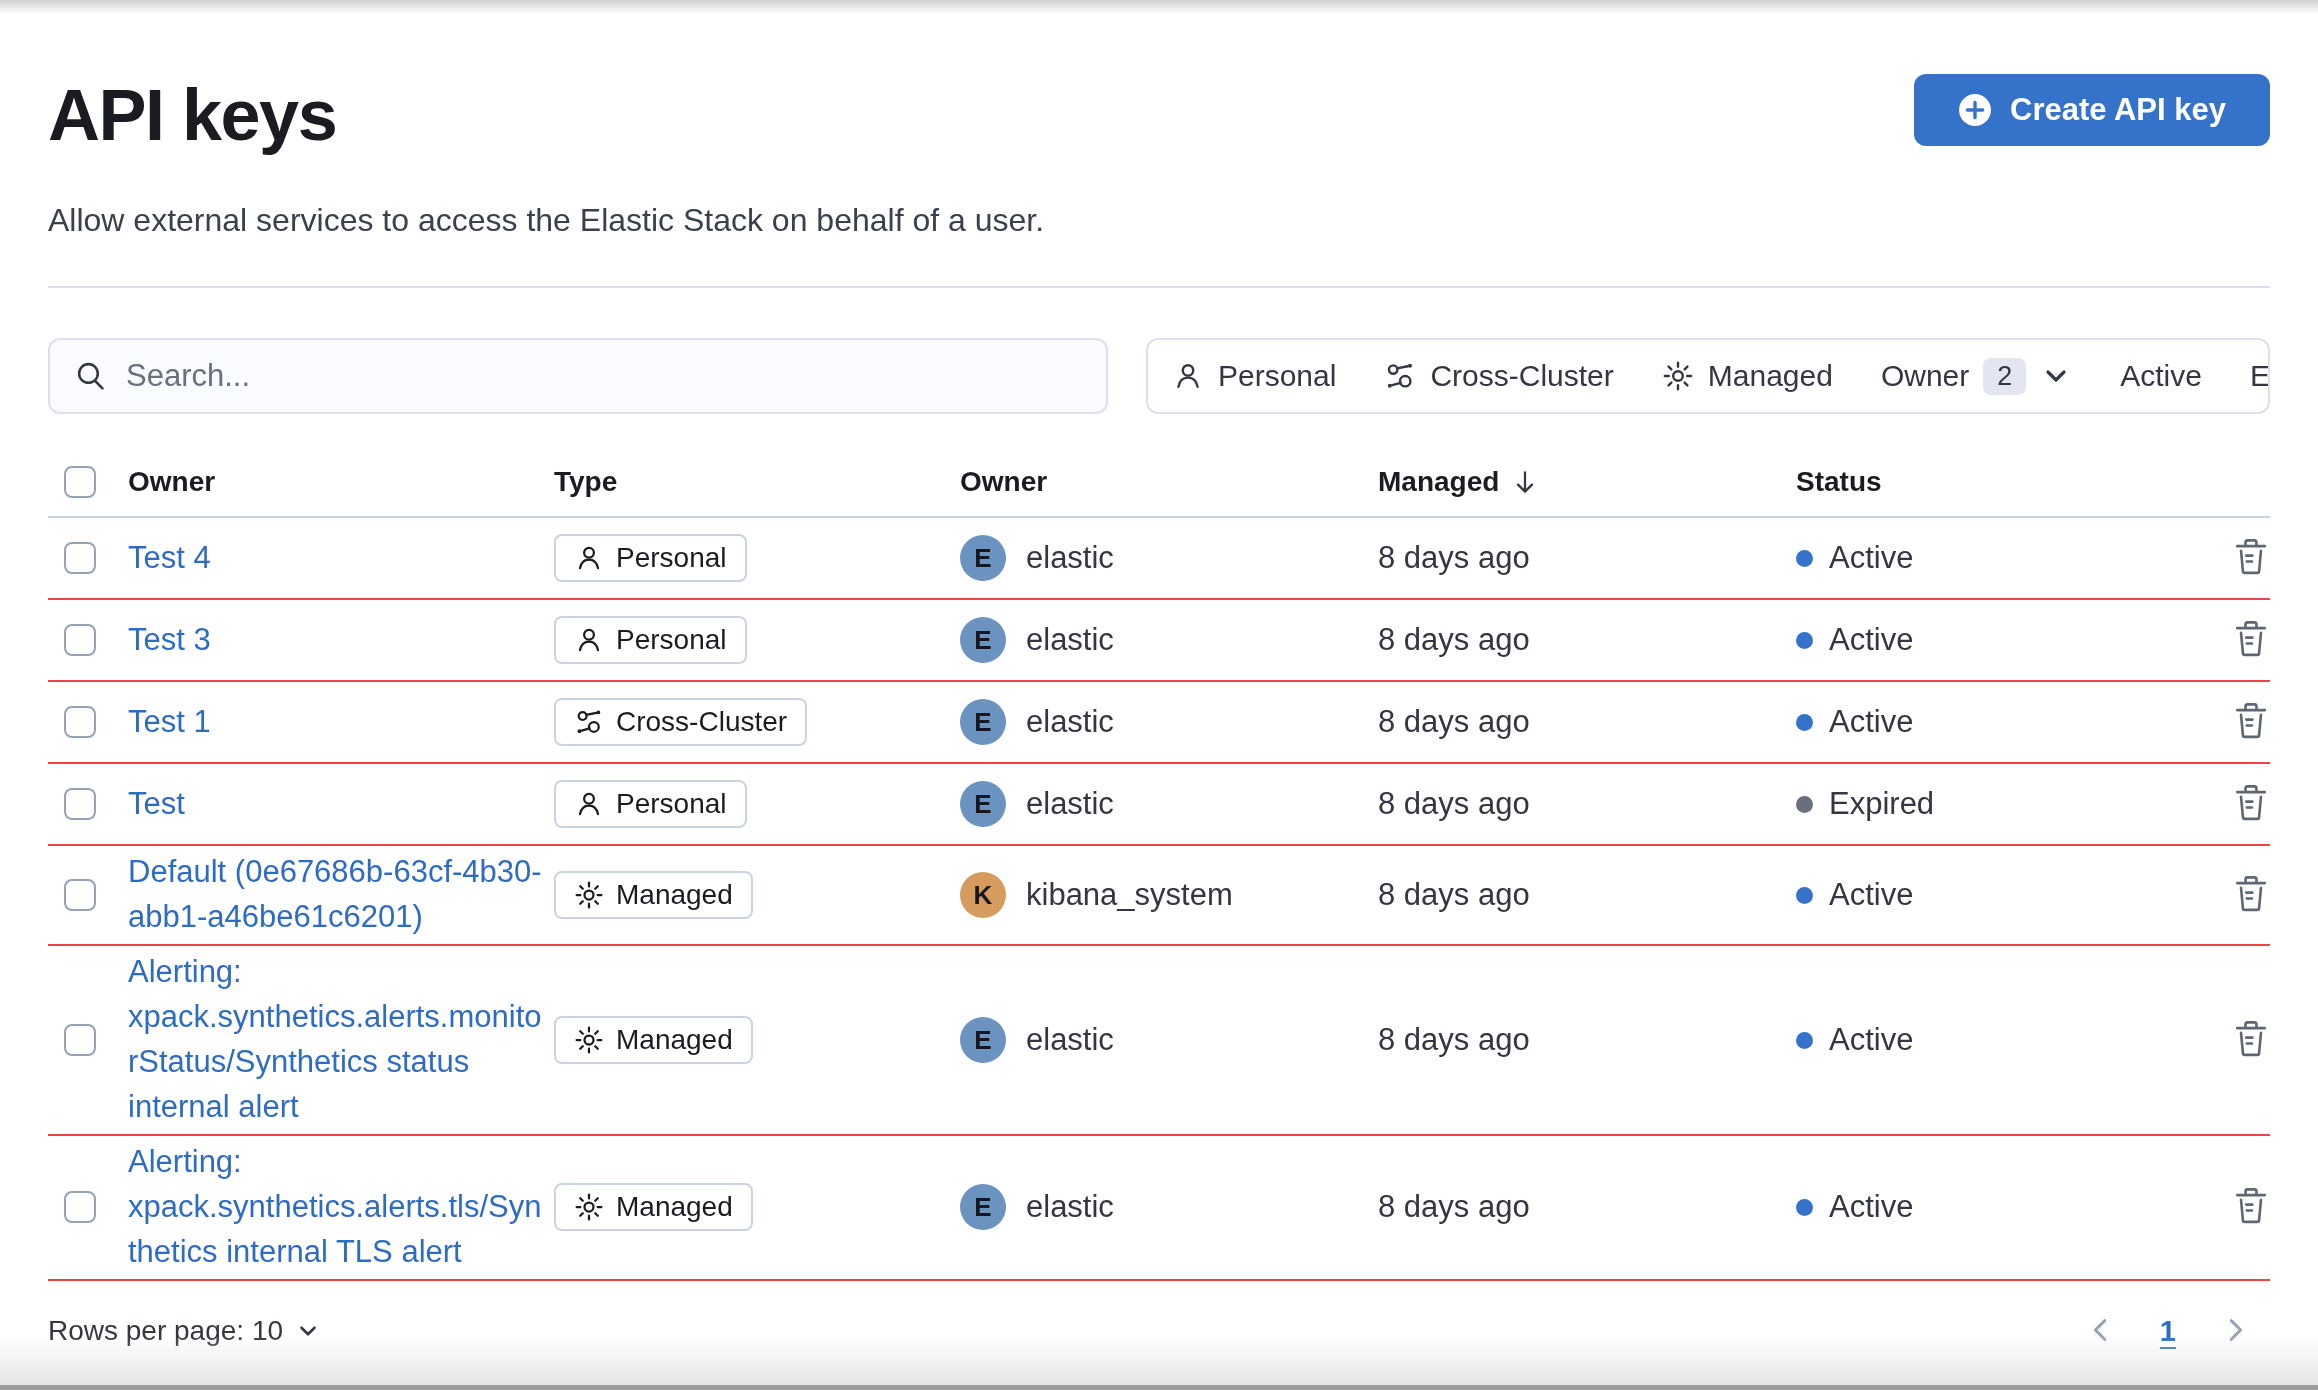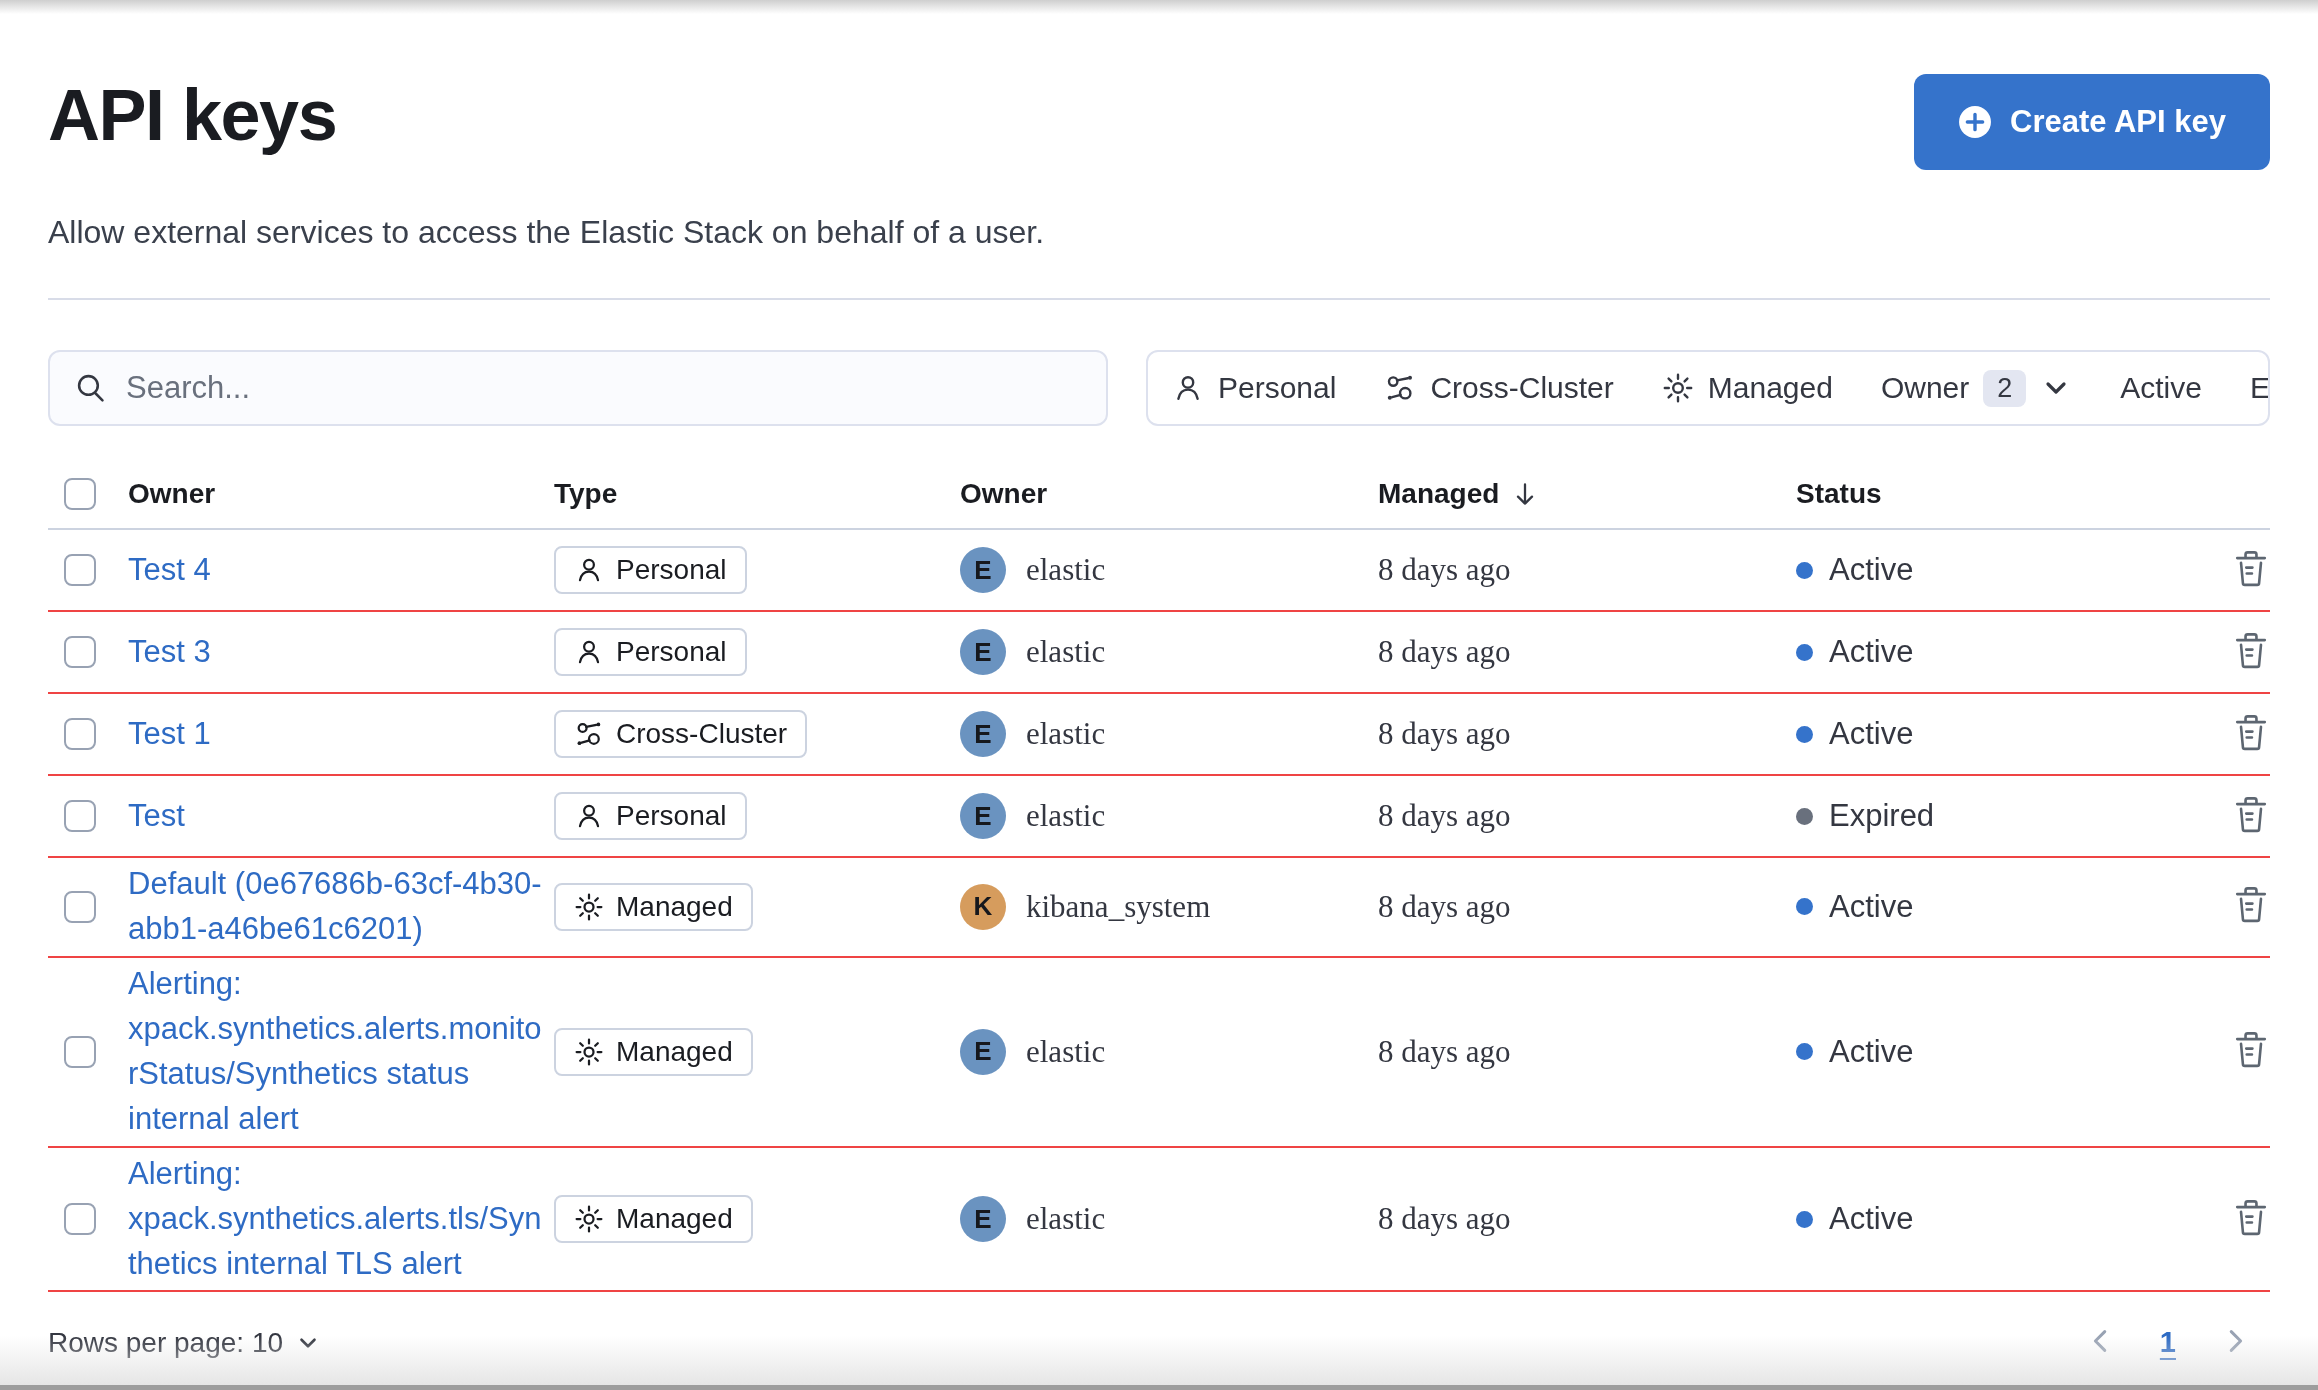--- a/index.html
+++ b/index.html
@@ -9,21 +9,21 @@
     background:linear-gradient(180deg,#cfcfcf 0%,#ffffff 100%); }
   .bottom-shadow { position:absolute; bottom:0; left:0; width:100%; height:54px;
     background:linear-gradient(180deg,rgba(255,255,255,0) 0%,#e3e3e3 100%); }
   .bottom-edge { position:absolute; bottom:0; left:0; width:100%; height:5px; background:#9d9d9d; }
 
   .page { position:relative; padding:48px 48px 0 48px; }
 
   .page-header { display:flex; justify-content:space-between; align-items:flex-start;margin-top:24px; }
   .page-title { font-size:72px; font-weight:700; color:#1a1c21; letter-spacing:-1.5px; line-height:1.2; }
   .btn-primary { display:flex; align-items:center; gap:18px; background:#3573cb; color:#fff;
-    border:none; border-radius:12px; height:96px; padding:0 44px; font-size:31px; font-weight:600;
+    border:none; border-radius:12px; height:72px; padding:0 44px; font-size:31px; font-weight:600;
     font-family:inherit; cursor:pointer; margin-top:2px; }
   .btn-primary svg { width:34px; height:34px; }
 
   .page-subtitle { font-size:32px; color:#3a404c; margin-top:38px; line-height:1.5; }
   .rule { border:none; border-top:2px solid #d8dce8; margin-top:42px; }
 
   .toolbar { display:flex; gap:38px; margin-top:50px; }
   .search-box { flex:0 0 1060px; height:76px; background:#fafbfe; border:2px solid #dde1ee;
     border-radius:12px; display:flex; align-items:center; padding:0 24px; gap:18px; }
   .search-box svg { width:34px; height:34px; flex:0 0 auto; }
@@ -52,21 +52,21 @@
   .name-link { color:#2e6bc4; font-size:31px; font-weight:500; text-decoration:none; line-height:1.45;
     overflow-wrap:anywhere; display:inline-block; padding-right:6px; cursor:pointer; }
   .type-badge { display:inline-flex; align-items:center; gap:12px; border:2px solid #ccd3e0;
     border-radius:8px; padding:6px 18px; font-size:28px; color:#1a1c21; background:#fff; }
   .type-badge svg { width:30px; height:30px; }
   .owner-cell { display:flex; align-items:center; gap:20px; }
   .avatar { width:46px; height:46px; border-radius:50%; display:flex; align-items:center;
     justify-content:center; font-size:26px; font-weight:700; color:#16181d; }
   .avatar-blue { background:#6a93c0; }
   .avatar-orange { background:#d69c5d; }
-  .owner-name, .created-cell { font-size:31px; color:#343741;font-family:Liberation Serif, serif; }
+  .owner-name, .created-cell { font-size:31px; color:#343741; }
   .status-cell { display:flex; align-items:center; gap:16px; font-size:31px; }
   .dot { width:17px; height:17px; border-radius:50%; }
   .dot-active { background:#3573cb; }
   .dot-expired { background:#69707d; }
   .actions-cell { display:flex; justify-content:flex-end; }
   .icon-btn { background:none; border:none; cursor:pointer; color:#5d6671; padding:0; }
   .icon-btn svg { width:38px; height:38px; }
 
   .table-footer { display:flex; justify-content:space-between; align-items:center; margin-top:34px; }
   .rpp { display:flex; align-items:center; gap:12px; font-size:28px; color:#343741;

